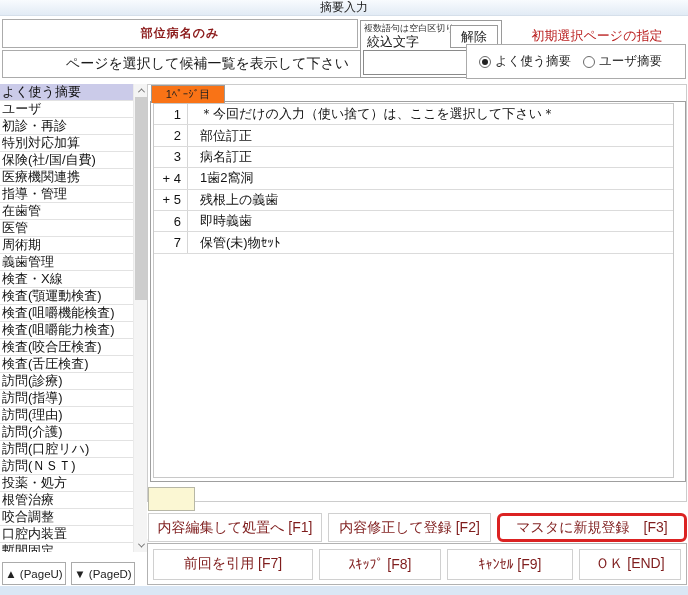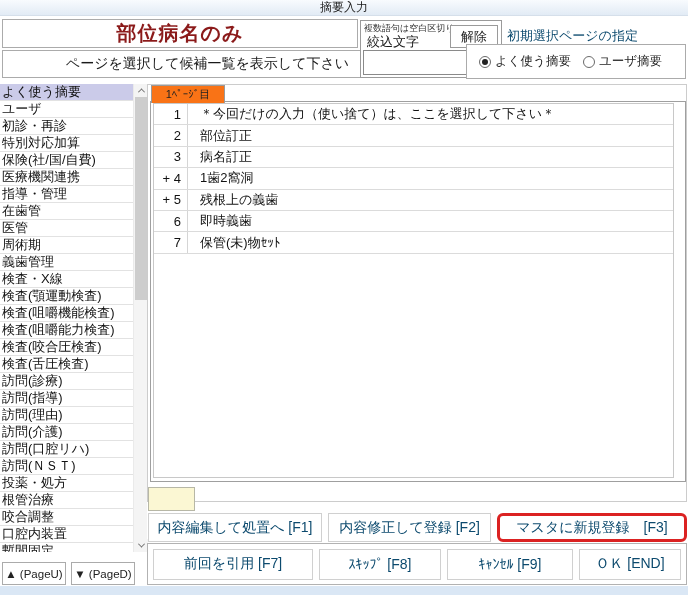--- a/index.html
+++ b/index.html
@@ -12,38 +12,38 @@
 
   
   .titlebar { left:0; top:0; width:688px; height:16px;
     background:linear-gradient(#f8fbfe,#e2ebf5); border-bottom:1px solid #d5dfea;
     display:flex; align-items:center; justify-content:center;
     font-size:12px; color:#1a1a1a; }
 
   
   .box-title { left:2px; top:19px; width:356px; height:29px;
     border:1px solid #ababab; background:#fff; display:flex; align-items:center; justify-content:center;
-    font-size:20px; font-weight:bold; color:var(--title-red); letter-spacing:1px; }
+    font-size:12px; font-weight:bold; color:var(--title-red); letter-spacing:1px; }
   .box-hint { left:2px; top:50px; width:411px; height:28px;
     border:1px solid #ababab; background:#fff; display:flex; align-items:center; justify-content:center;
     font-size:14px; color:#1a1a1a; cursor:default; }
 
   
   .filter { left:360px; top:20px; width:142px; height:58px; border:1px solid #9a9a9a; background:#fff; }
   .filter-note { position:absolute; left:3px; top:1px; font-size:9px; color:#333; white-space:nowrap; }
   .filter-label { position:absolute; left:6px; top:12px; font-size:13px; color:#1a1a1a; }
   .clear-btn { position:absolute; right:3px; top:4px; width:48px; height:23px;
     border:1px solid #9a9a9a; background:#fff; font-size:13px;
     display:flex; align-items:center; justify-content:center; }
   .filter-input { position:absolute; left:2px; right:2px; bottom:2px; height:25px;
     border:1px solid #8a8a8a; background:#fff; font-size:13px; padding:2px 4px;
     font-family:inherit; outline:none; }
 
   
-  .radio-title { left:507px; top:27px; width:180px; font-size:13px; color:#0c4a6e; }
+  .radio-title { left:507px; top:27px; width:180px; text-align:center; font-size:13px; color:#b91c1c; }
   .radio-box { left:466px; top:44px; width:220px; height:35px; border:1px solid #ababab;
     display:flex; align-items:center; gap:12px; padding-left:12px; background:#fff; }
   .radio-opt { display:flex; align-items:center; gap:4px; font-size:12.5px; white-space:nowrap; }
   .rcircle { width:12px; height:12px; border:1px solid #6a6a6a; border-radius:50%;
     display:inline-flex; align-items:center; justify-content:center; background:#fff; flex:0 0 auto; }
   .rdot { width:6px; height:6px; border-radius:50%; background:#222; }
 
   
   .side-list { left:0; top:84px; width:133px; height:468px; overflow:hidden; background:#fff; }
   .side-item { height:17px; line-height:16px; padding-left:2px; font-size:13px;
@@ -69,21 +69,21 @@
   .lrow { display:flex; height:21.4px; align-items:center; border-bottom:1px solid #dbdbdb;
     font-size:13px; color:#111; }
   .lnum { width:34px; flex:0 0 34px; text-align:right; padding-right:6px;
     border-right:1px solid #d5d5d5; height:100%; display:flex; align-items:center; justify-content:flex-end; }
   .ltxt { padding-left:12px; white-space:nowrap; overflow:hidden; }
 
   
   .quick-input { left:148px; top:487px; width:47px; height:24px;
     background:var(--quick-bg); border:1px solid #b7b7a6; z-index:4; font-family:inherit; font-size:13px; padding:1px 3px; outline:none; }
   .arow1 { left:148px; top:513px; width:539px; height:29px; display:flex; gap:6px; }
-  .abtn { border:1px solid #d0d0d0; background:#fff; font-size:14px; color:#0c4a6e;
+  .abtn { border:1px solid #d0d0d0; background:#fff; font-size:14px; color:#7f1d1d;
     display:flex; align-items:center; justify-content:center; white-space:nowrap; font-family:inherit; }
   .arow1 .abtn:nth-child(1){ flex:0 0 174px; }
   .arow1 .abtn:nth-child(2){ flex:0 0 163px; }
   .arow1 .abtn:nth-child(3){ flex:1 1 auto;border-radius:6px; }
   .abtn.highlight { border:3px solid var(--accent-red); }
   .panel2 { left:147px; top:543px; width:540px; height:42px; border:1px solid #b2b2b2; background:#fff;
     display:flex; align-items:center; gap:6px; padding:0 5px; }
   .panel2 .abtn { height:31px; }
   .panel2 .abtn:nth-child(1){ flex:0 0 160px; }
   .panel2 .abtn:nth-child(2){ flex:0 0 122px; }

